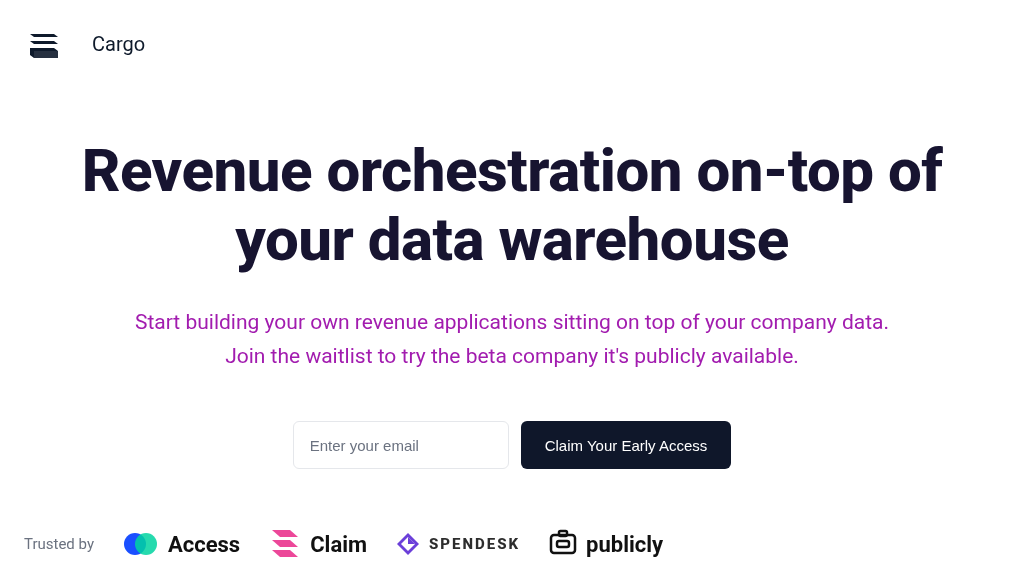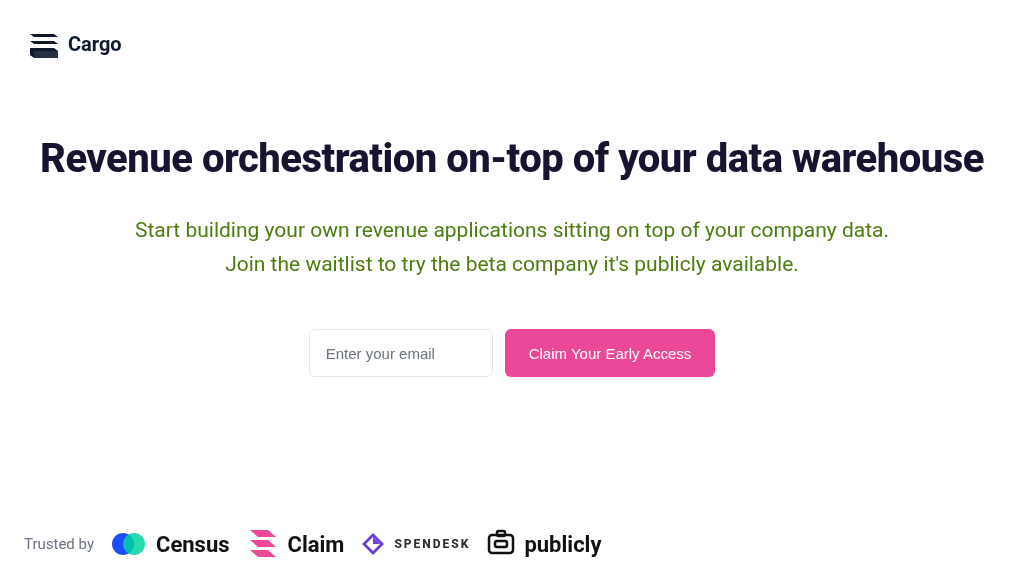--- a/index.html
+++ b/index.html
@@ -17,100 +17,100 @@
 }
 .logo-icon {
   width: 40px;
   height: 40px;
   display: flex;
   align-items: center;
   justify-content: center;
 }
 .brand-name {
   font-size: 20px;
-  font-weight: 700;
+  font-weight: 400;
   color: #0e1a2b;
-  margin-left: 4px;
+  margin-left: 28px;
 }
 .hero {
   text-align: center;
   padding-top: 72px;
 }
 .headline {
-  font-size: 40px;
+  font-size: 60px;
   font-weight: 800;
   line-height: 1.15;
   color: #171430;
   letter-spacing: -0.5px;
   max-width: 960px;
   margin: 0 auto;
 }
 .subheadline {
   margin-top: 32px;
   font-size: 21px;
   line-height: 1.6;
-  color: #4d7c0f;
+  color: #a21caf;
   max-width: 830px;
   margin-left: auto;
   margin-right: auto;
 }
 .signup {
   margin-top: 48px;
   display: flex;
   justify-content: center;
   gap: 12px;
 }
 .email-input {
-  width: 184px;
+  width: 216px;
   height: 48px;
   padding: 0 16px;
   font-size: 15px;
   border: 1px solid #e5e7eb;
   border-radius: 6px;
   color: #374151;
 }
 .email-input::placeholder { color: #6b7280; }
 .cta-button {
   height: 48px;
   padding: 0 24px;
-  background: #ec4899;
+  background: #0f172a;
   color: #fff;
   font-size: 15px;
   font-weight: 500;
   border: none;
   border-radius: 6px;
   cursor: pointer;
 }
 .trusted {
   position: absolute;
   bottom: 16px;
   left: 0;
   right: 0;
   display: flex;
   align-items: center;
-  gap: 16px;
+  gap: 28px;
   padding: 0 24px;
 }
 .trusted-label {
   font-size: 15px;
   color: #6b7280;
   white-space: nowrap;
 }
 .partner {
   display: flex;
   align-items: center;
   gap: 8px;
 }
 .partner-name {
   font-size: 22px;
   font-weight: 700;
   color: #111;
 }
 .partner-name.spendesk {
-  font-size: 12px;
+  font-size: 15px;
   letter-spacing: 2px;
   font-weight: 800;
   color: #2d2d2d;
 }
 svg { display: block; }
 </style>
 </head>
 <body>
 
 <div class="header">
@@ -140,21 +140,21 @@
 </div>
 
 <div class="trusted">
   <div class="trusted-label">Trusted by</div>
 
   <div class="partner">
     <svg width="38" height="30" viewBox="0 0 38 30">
       <circle cx="13" cy="15" r="11" fill="#1a4fff"></circle>
       <circle cx="24" cy="15" r="11" fill="#00d4a0" opacity="0.85"></circle>
     </svg>
-    <span class="partner-name">Census</span>
+    <span class="partner-name">Access</span>
   </div>
 
   <div class="partner">
     <svg width="34" height="32" viewBox="0 0 34 32">
       <g fill="#ec4899">
         <path d="M4 2 L22 2 L30 9 L12 9 Z"></path>
         <path d="M4 12 L22 12 L30 19 L12 19 Z"></path>
         <path d="M4 22 L22 22 L30 29 L12 29 Z"></path>
       </g>
     </svg>

